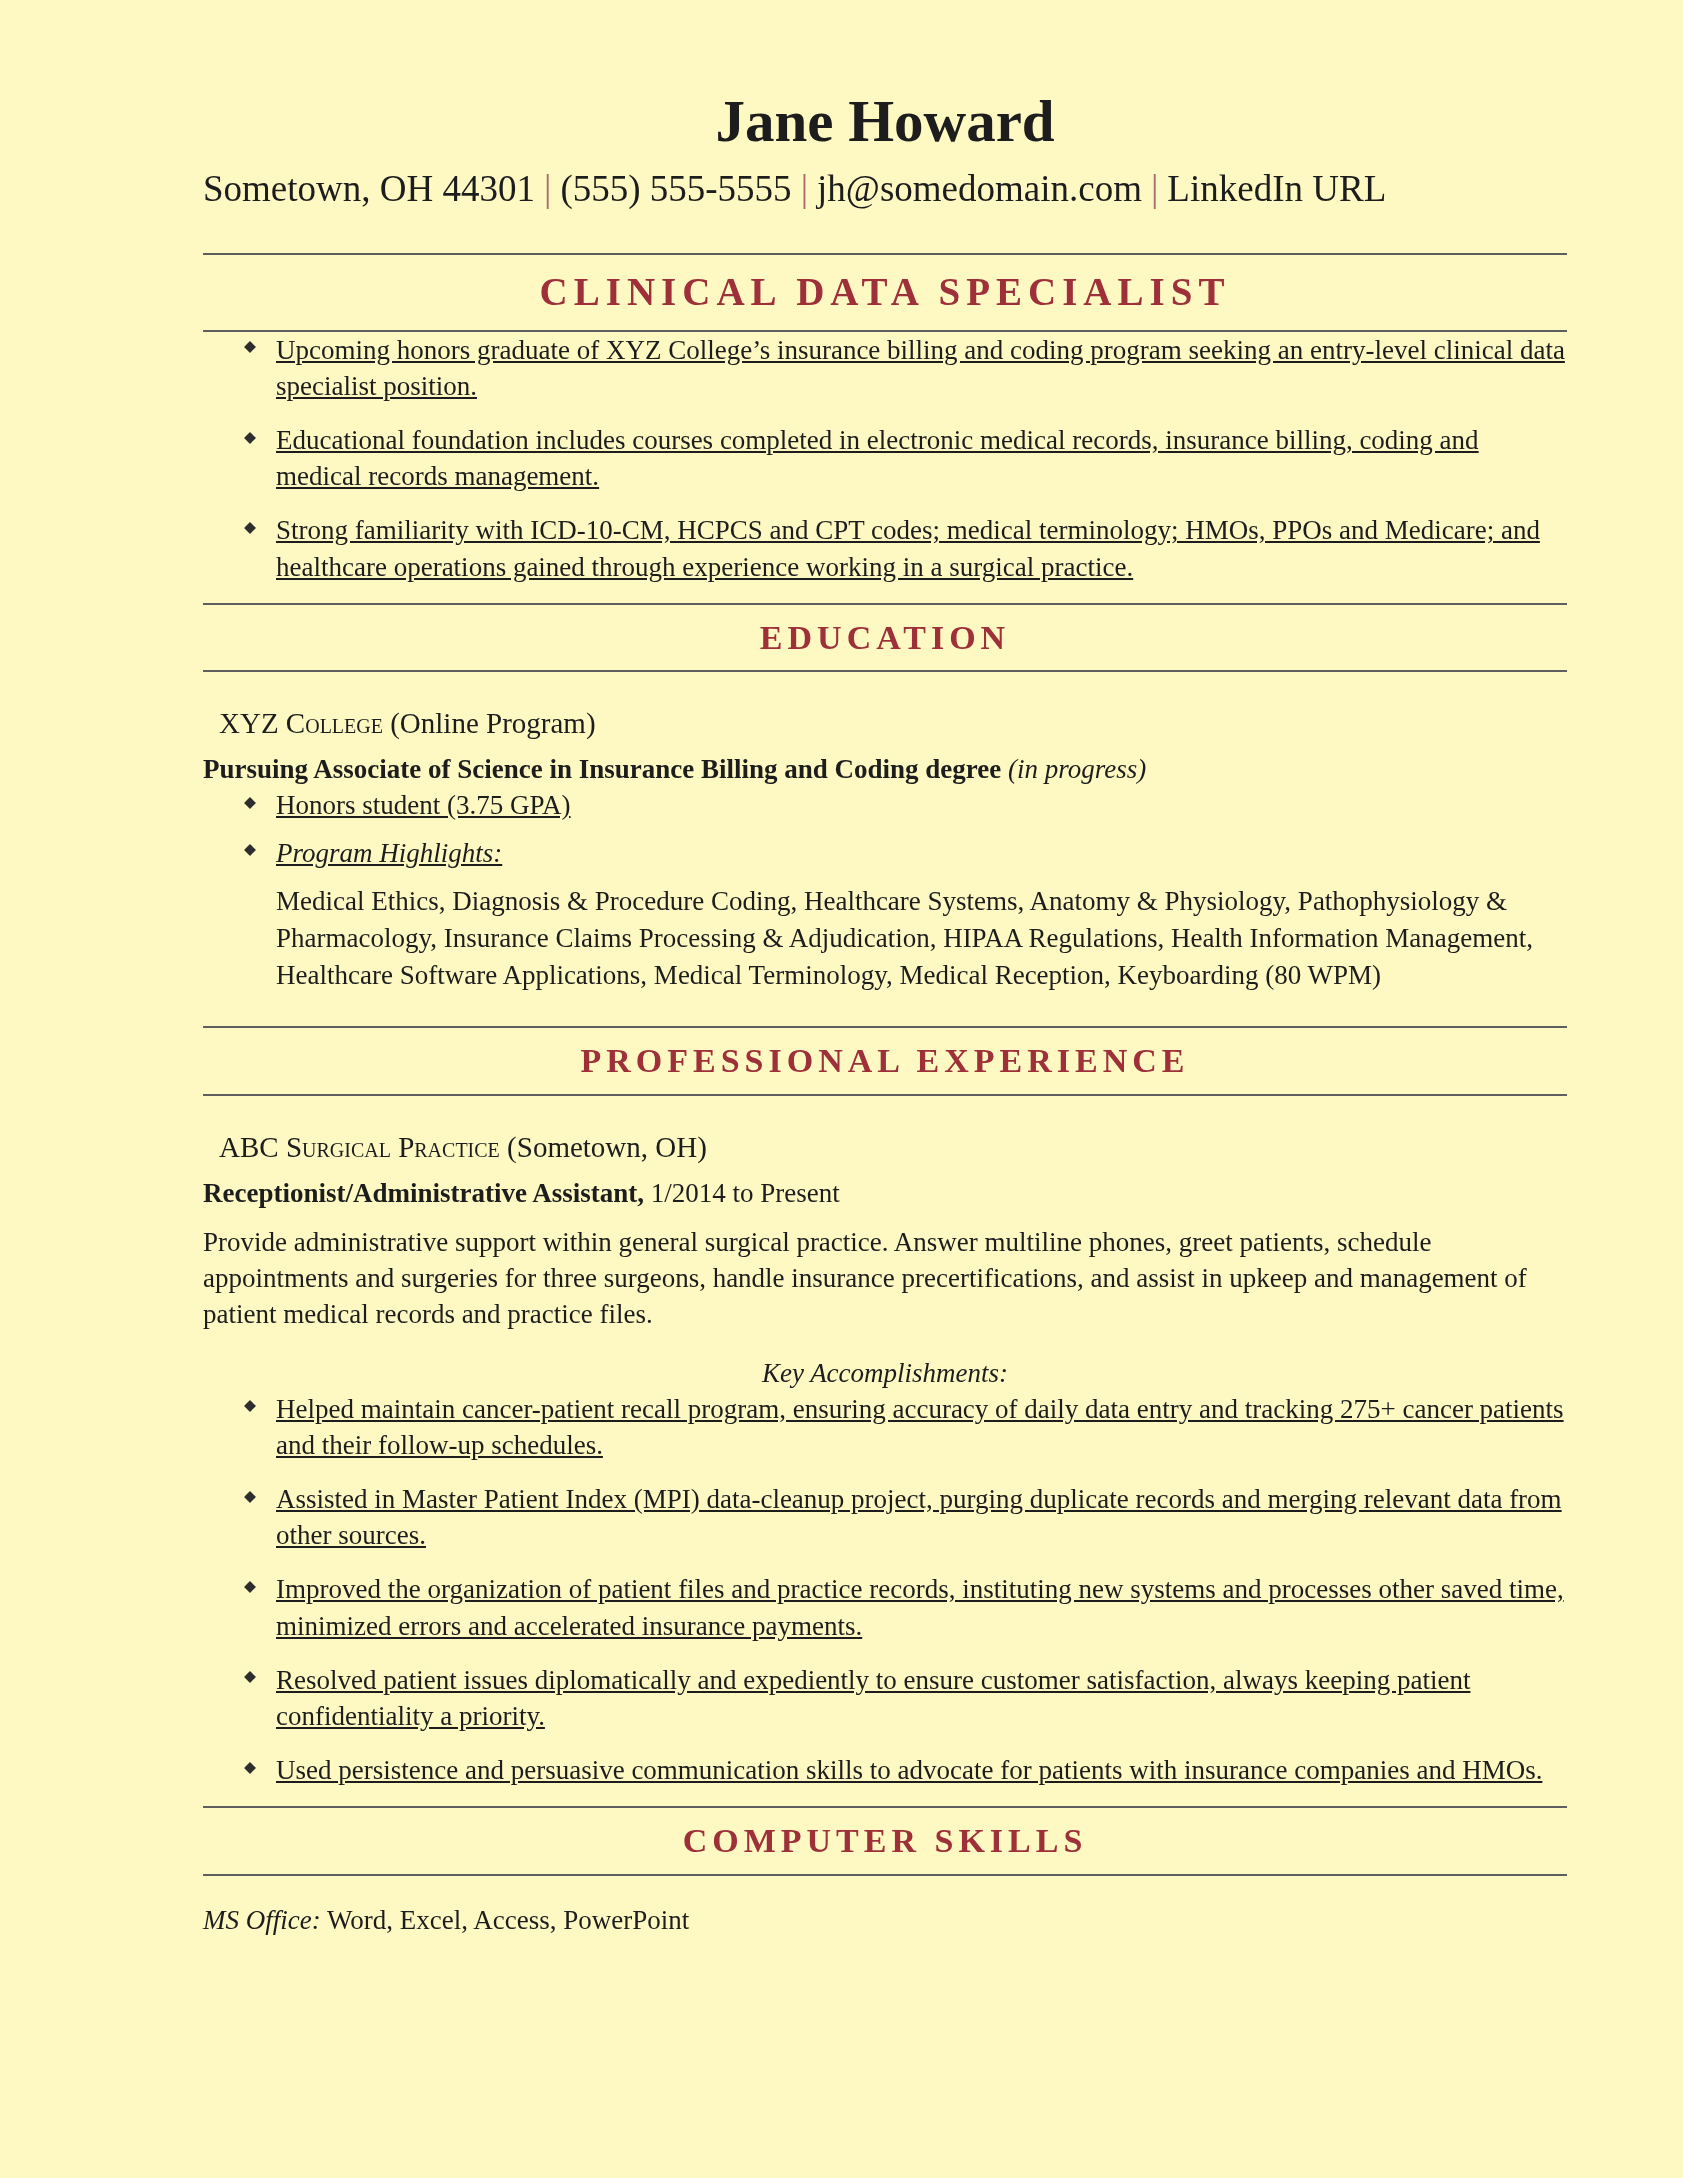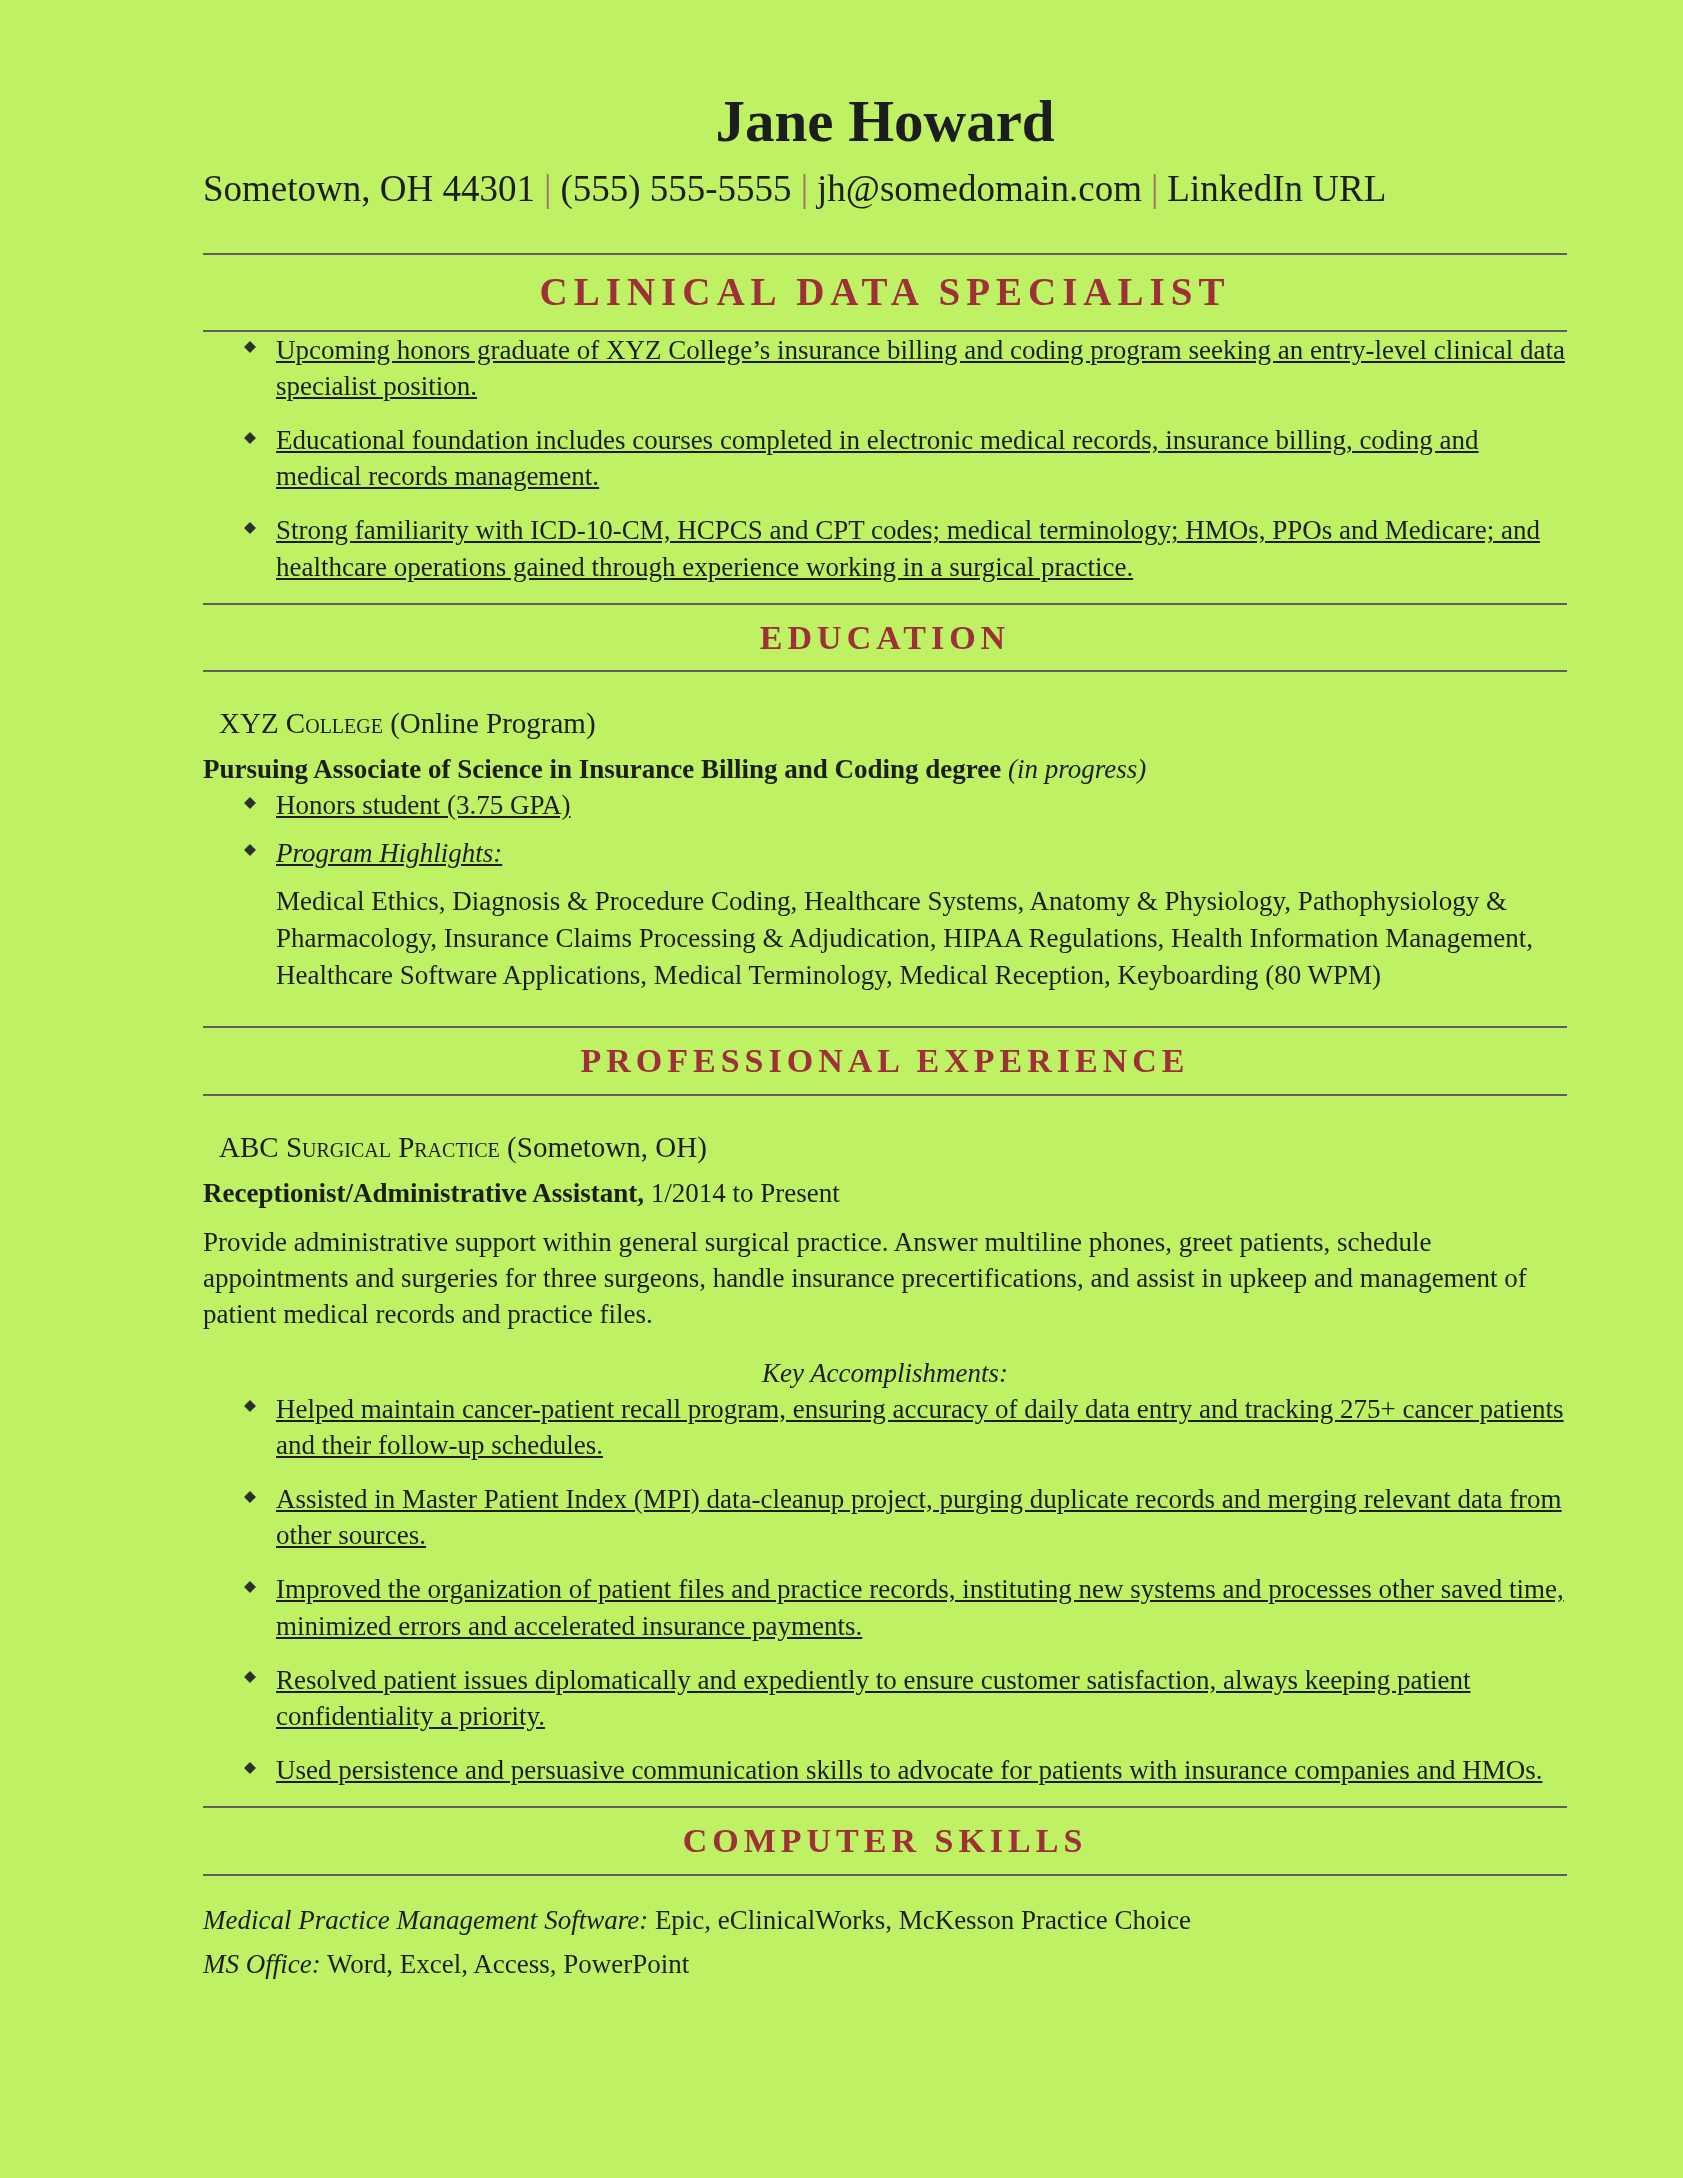--- a/index.html
+++ b/index.html
@@ -13,21 +13,21 @@
   html,body{margin:0;padding:0;background:#ffffff;}
   body{
     color:var(--text);
     font-family:"Liberation Serif","DejaVu Serif",serif;
   }
   .page{
     width:1683px;
     height:2178px;
     padding:89px 116px 40px 203px;
     overflow:hidden;
-    background:#bef264;
+    background:#fef9c3;
     font-size:27px;
     line-height:1.34;
   }
   
   .name{
     font-size:59px;
     line-height:1.1;
     font-weight:700;
     text-align:center;
     margin:0 0 10px 0;
@@ -175,23 +175,19 @@
       <li>Used persistence and persuasive communication skills to advocate for patients with insurance companies and HMOs.</li>
     </ul>
   </section>
 
   <section>
     <div class="rule"></div>
     <h2 class="section-heading">COMPUTER SKILLS</h2>
     <div class="rule"></div>
 
     <p class="skills-line">
-      <span class="it">Medical Practice Management Software:</span>
-      <span>Epic, eClinicalWorks, McKesson Practice Choice</span>
-    </p>
-    <p class="skills-line">
       <span class="it">MS Office:</span>
       <span>Word, Excel, Access, PowerPoint</span>
     </p>
   </section>
 
 </div>
 
 
 </body></html>

